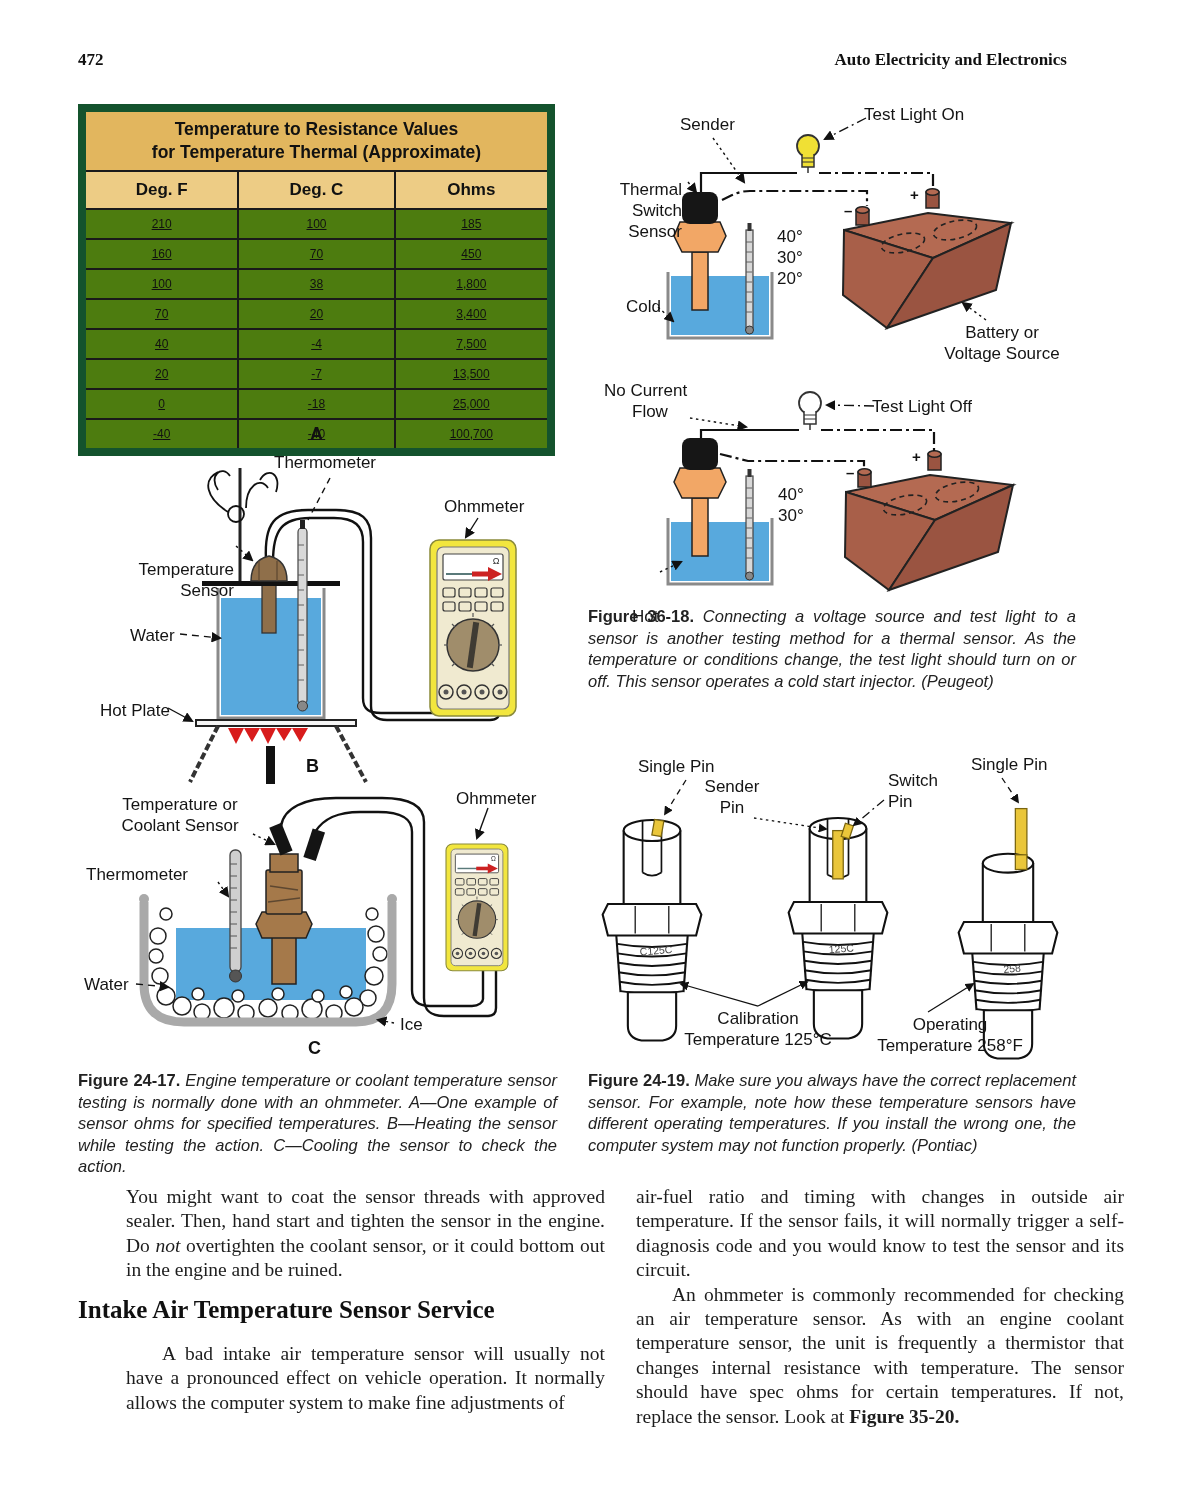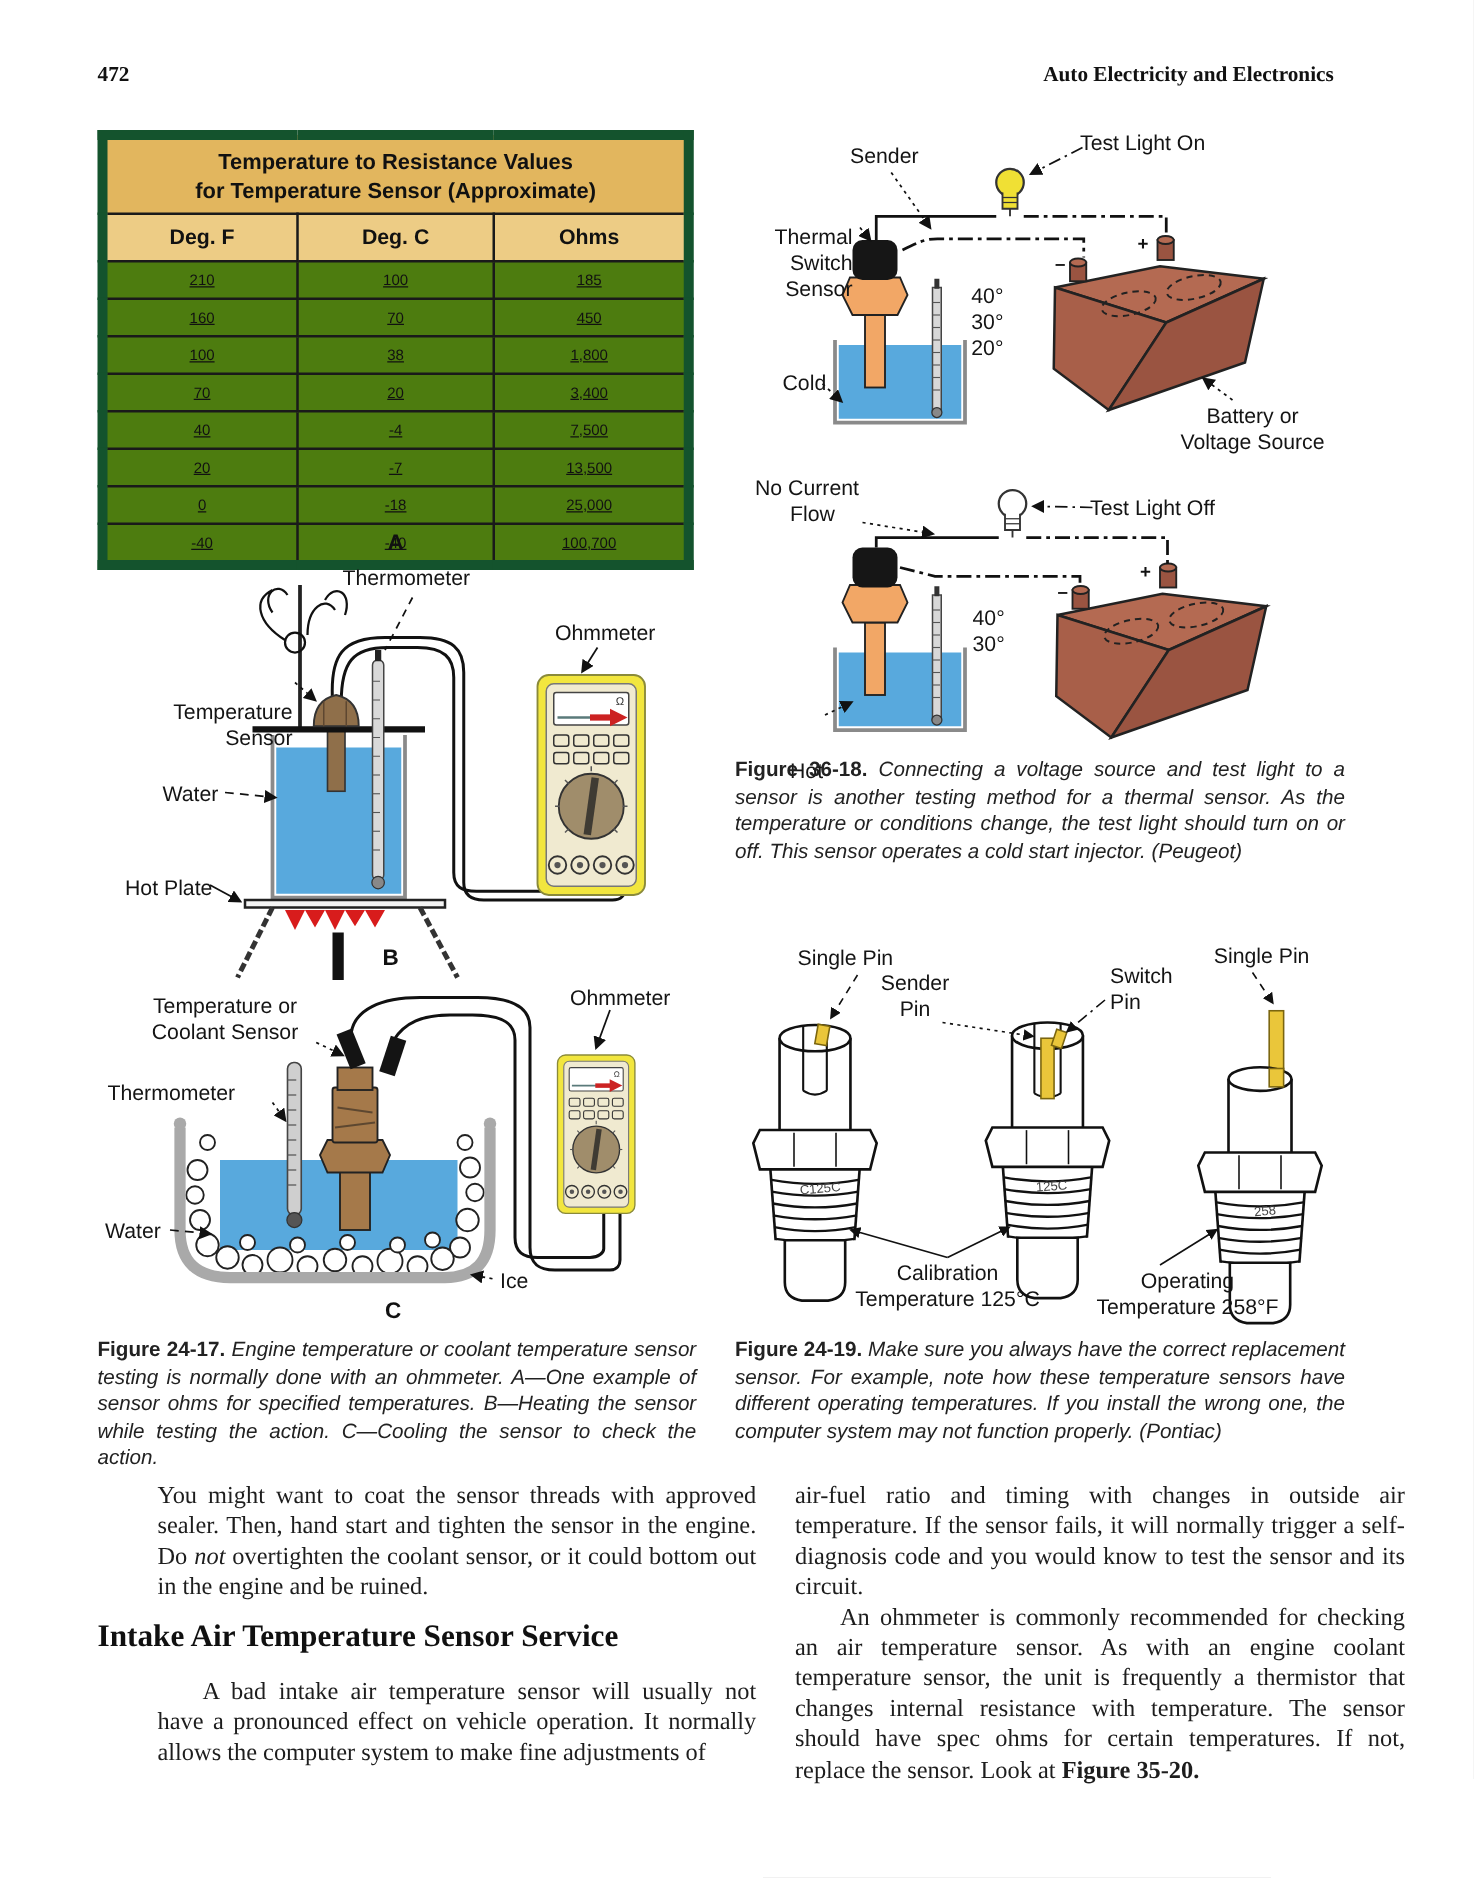--- a/index.html
+++ b/index.html
@@ -145,21 +145,21 @@
   </svg>
 
   <div class="hdr" style="left:78px;">472</div>
   <div class="hdr" style="right:112px;">Auto Electricity and Electronics</div>
 
   <table class="dtable">
     <thead>
       <tr>
           <th class="ttl" colspan="3">
         <div>Temperature to Resistance Values</div>
-        <div>for Temperature Sensor (Approximate)</div>
+        <div>for Temperature Thermal (Approximate)</div>
       </th>
         </tr>
       <tr>
         <th class="colh" style="width:172px">Deg. F</th>
         <th class="colh" style="width:150px">Deg. C</th>
         <th class="colh">Ohms</th>
       </tr>
     </thead>
     <tbody>
       <tr>

